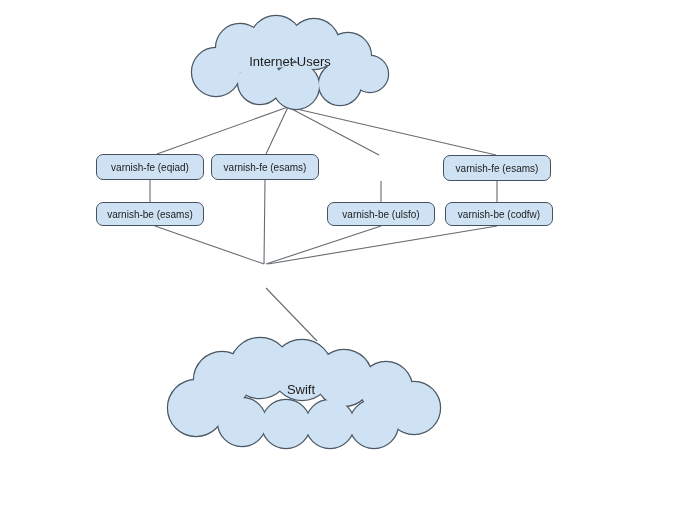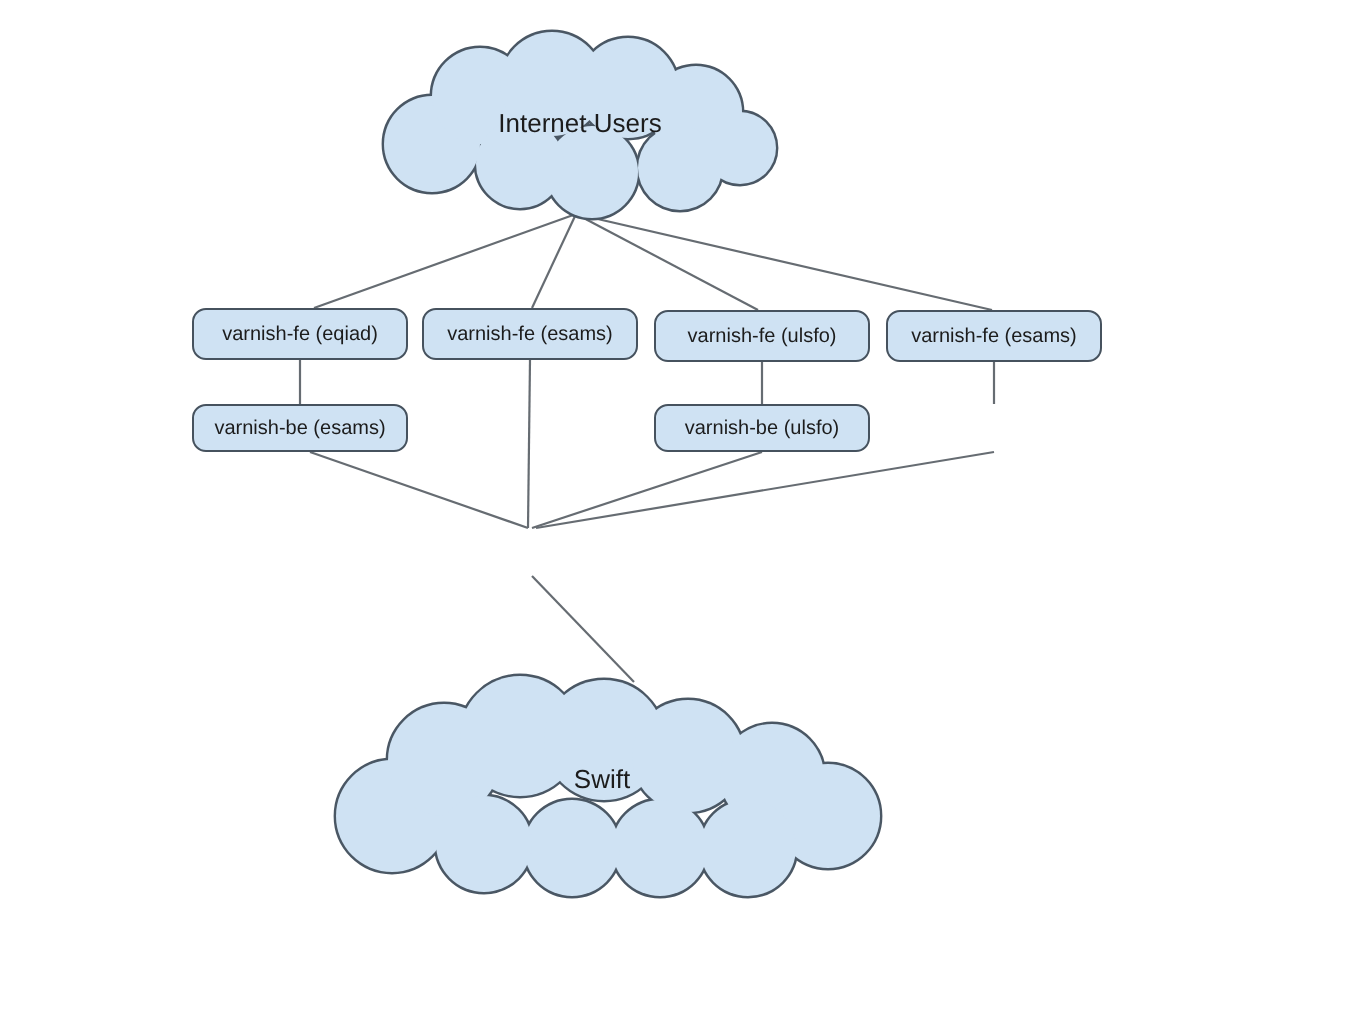--- a/index.html
+++ b/index.html
@@ -68,32 +68,32 @@
     </svg>
     <div class="cloud-label internet">Internet Users</div>
   </div>
 
   <div class="node" style="left:96px;top:154px">
     <span>varnish-fe (eqiad)</span>
   </div>
   <div class="node" style="left:211px;top:154px">
     <span>varnish-fe (esams)</span>
   </div>
-  <div class="node" style="left:327px;top:155px">
-    <span>varnish-fe (ulsfo)</span>
-  </div>
   <div class="node" style="left:443px;top:155px">
     <span>varnish-fe (esams)</span>
   </div>
 
   <div class="node be" style="left:96px;top:202px">
     <span>varnish-be (esams)</span>
   </div>
   <div class="node be" style="left:327px;top:202px">
     <span>varnish-be (ulsfo)</span>
+  </div>
+  <div class="node be" style="left:445px;top:202px">
+    <span>varnish-be (codfw)</span>
   </div>
 
 
   <div class="cloud-wrap" style="left:156px;top:338px;width:290px;height:114px">
     <svg viewBox="0 0 290 114" width="290" height="114">
       <defs>
         <g id="cloudB">
           <circle cx="40" cy="70" r="28"></circle>
           <circle cx="66" cy="42" r="28"></circle>
           <circle cx="104" cy="30" r="30"></circle>

